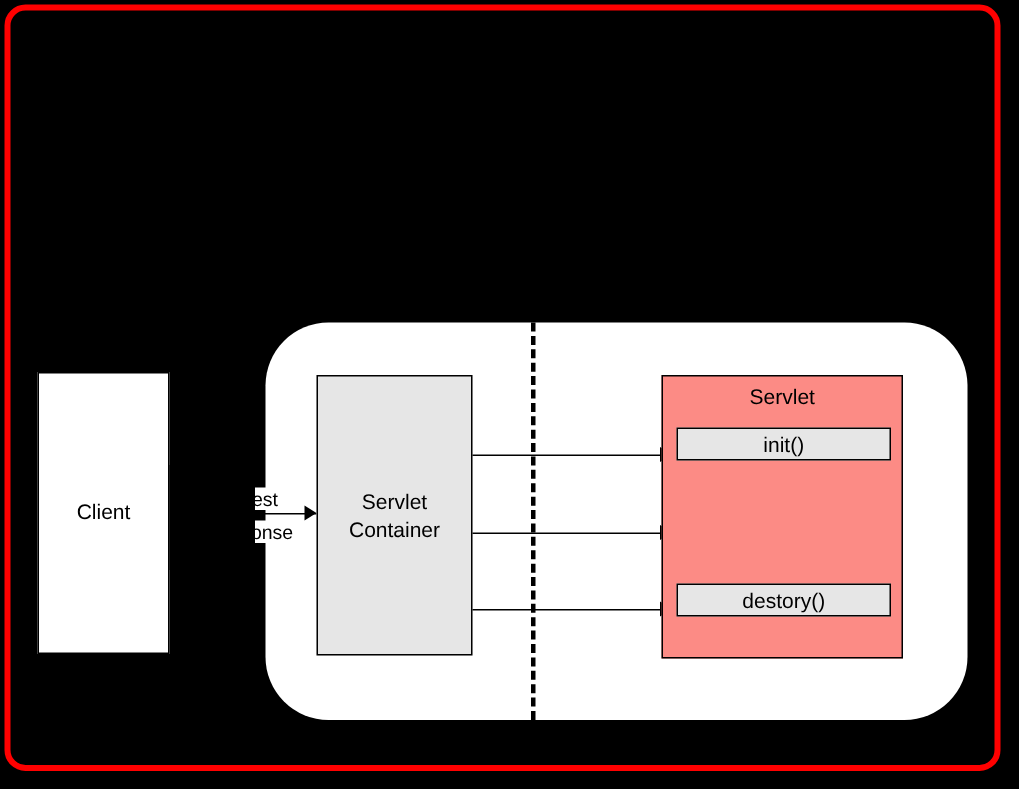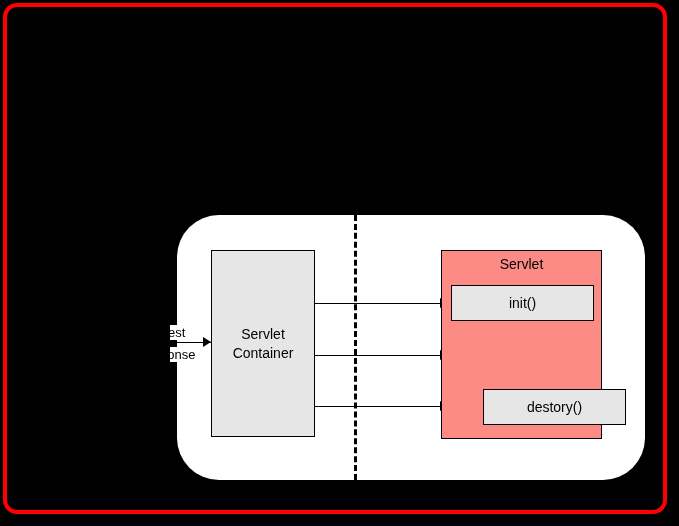--- a/index.html
+++ b/index.html
@@ -113,33 +113,33 @@
     top: 5px;
     width: 100%;
     text-align: center;
     font-size: 14px;
     color: #000000;
   }
   .servlet-method {
     position: absolute;
     left: 9px;
     width: 143px;
-    height: 36px;
+    height: 22px;
     background: #E6E6E6;
     border: 1px solid #000000;
     box-sizing: border-box;
     display: flex;
     align-items: center;
     justify-content: center;
     font-size: 14px;
     color: #000000;
   }
   #method-0 { top: 34px; }
   #method-1 { top: 86px; }
-  #method-2 { top: 138px; margin-left: 32px; }
+  #method-2 { top: 138px; }
 
   
   .edge-label {
     position: absolute;
     font-size: 13px;
     color: #000000;
     white-space: nowrap;
     background: #FFFFFF;
   }
   #label-request  { left: 142px; top: 325px; }
@@ -184,20 +184,23 @@
 </style>
 </head>
 <body>
 
 <div id="canvas">
 
   <div id="white-panel"></div>
 
   <div id="dashed-divider"></div>
 
+  <div id="client-box">
+    <span class="box-label">Client</span>
+  </div>
 
   <div class="edge-label" id="label-request">request</div>
   <div class="edge-label" id="label-response">response</div>
   <div id="label-mask"></div>
 
   <div class="conn-line" id="conn-client-line"></div>
   <div class="conn-arrow" id="conn-client-arrow"></div>
 
   <div id="servlet-container-box">
     <span class="box-label"><span>Servlet</span><br><span>Container</span></span>

